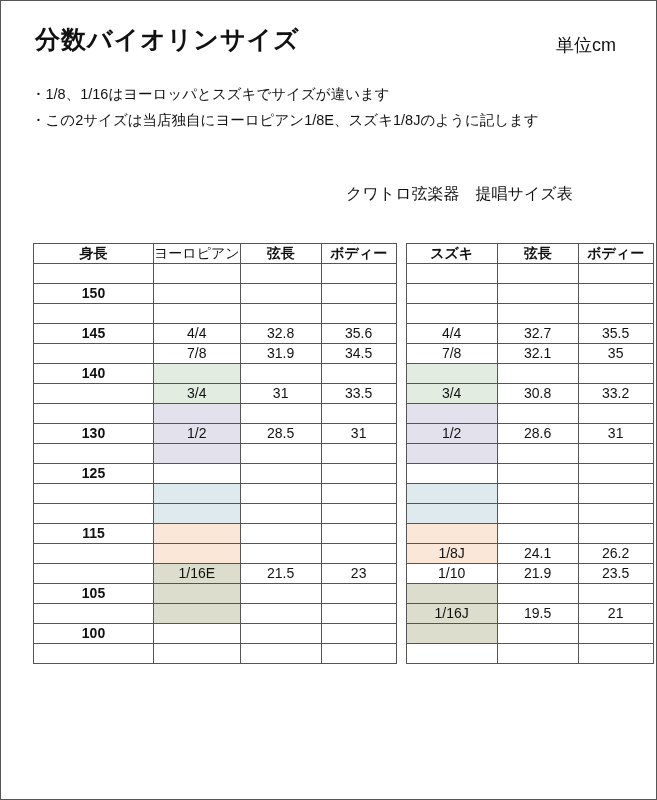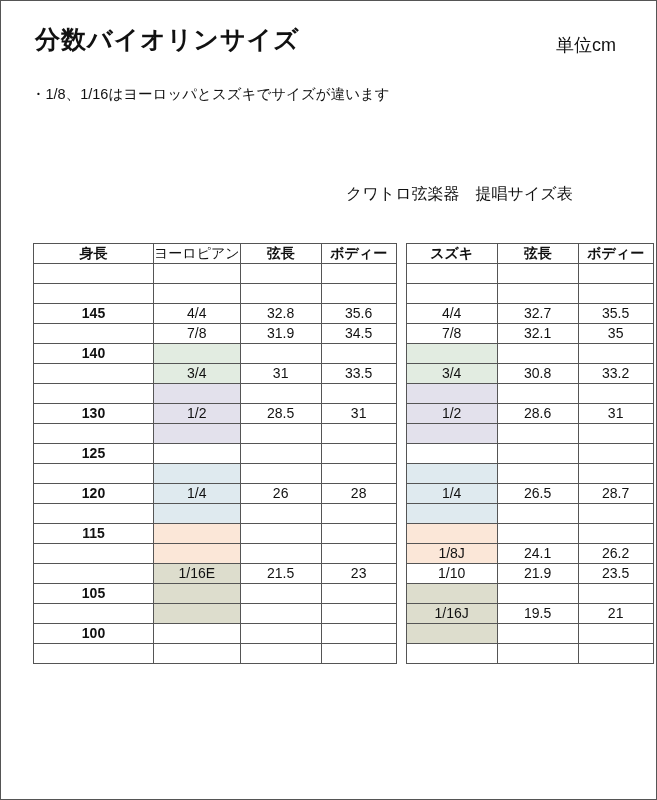--- a/index.html
+++ b/index.html
@@ -81,20 +81,21 @@
   .hl-khaki{background:#ddddcd;}
 </style>
 </head>
 <body>
 
 <div class="page">
 
   <div class="title">分数バイオリンサイズ</div>
   <div class="unit">単位cm</div>
   <div class="note1">・1/8、1/16はヨーロッパとスズキでサイズが違います</div>
+  <div class="note2">・この2サイズは当店独自にヨーロピアン1/8E、スズキ1/8Jのように記します</div>
   <div class="subtitle">クワトロ弦楽器　提唱サイズ表</div>
 
   <table class="sizes">
     <tbody>
       <tr>
         <td class="h-height hdr">身長</td>
         <td class="h-euro hdr hdr-small">ヨーロピアン</td>
         <td class="h-string hdr">弦長</td>
         <td class="h-body hdr">ボディー</td>
         <td class="gap"></td>
@@ -107,20 +108,30 @@
         <td class="height-cell"></td>
         <td></td>
         <td></td>
         <td></td>
         <td class="gap"></td>
         <td></td>
         <td></td>
         <td></td>
       </tr>
 
+      <tr>
+        <td class="height-cell">150</td>
+        <td></td>
+        <td></td>
+        <td></td>
+        <td class="gap"></td>
+        <td></td>
+        <td></td>
+        <td></td>
+      </tr>
 
       <tr>
         <td class="height-cell"></td>
         <td></td>
         <td></td>
         <td></td>
         <td class="gap"></td>
         <td></td>
         <td></td>
         <td></td>
@@ -219,30 +230,20 @@
         <td class="height-cell"></td>
         <td class="hl-blue"></td>
         <td></td>
         <td></td>
         <td class="gap"></td>
         <td class="hl-blue"></td>
         <td></td>
         <td></td>
       </tr>
 
-      <tr>
-        <td class="height-cell">120</td>
-        <td class="hl-blue">1/4</td>
-        <td>26</td>
-        <td>28</td>
-        <td class="gap"></td>
-        <td class="hl-blue">1/4</td>
-        <td>26.5</td>
-        <td>28.7</td>
-      </tr>
 
       <tr>
         <td class="height-cell"></td>
         <td class="hl-blue"></td>
         <td></td>
         <td></td>
         <td class="gap"></td>
         <td class="hl-blue"></td>
         <td></td>
         <td></td>

